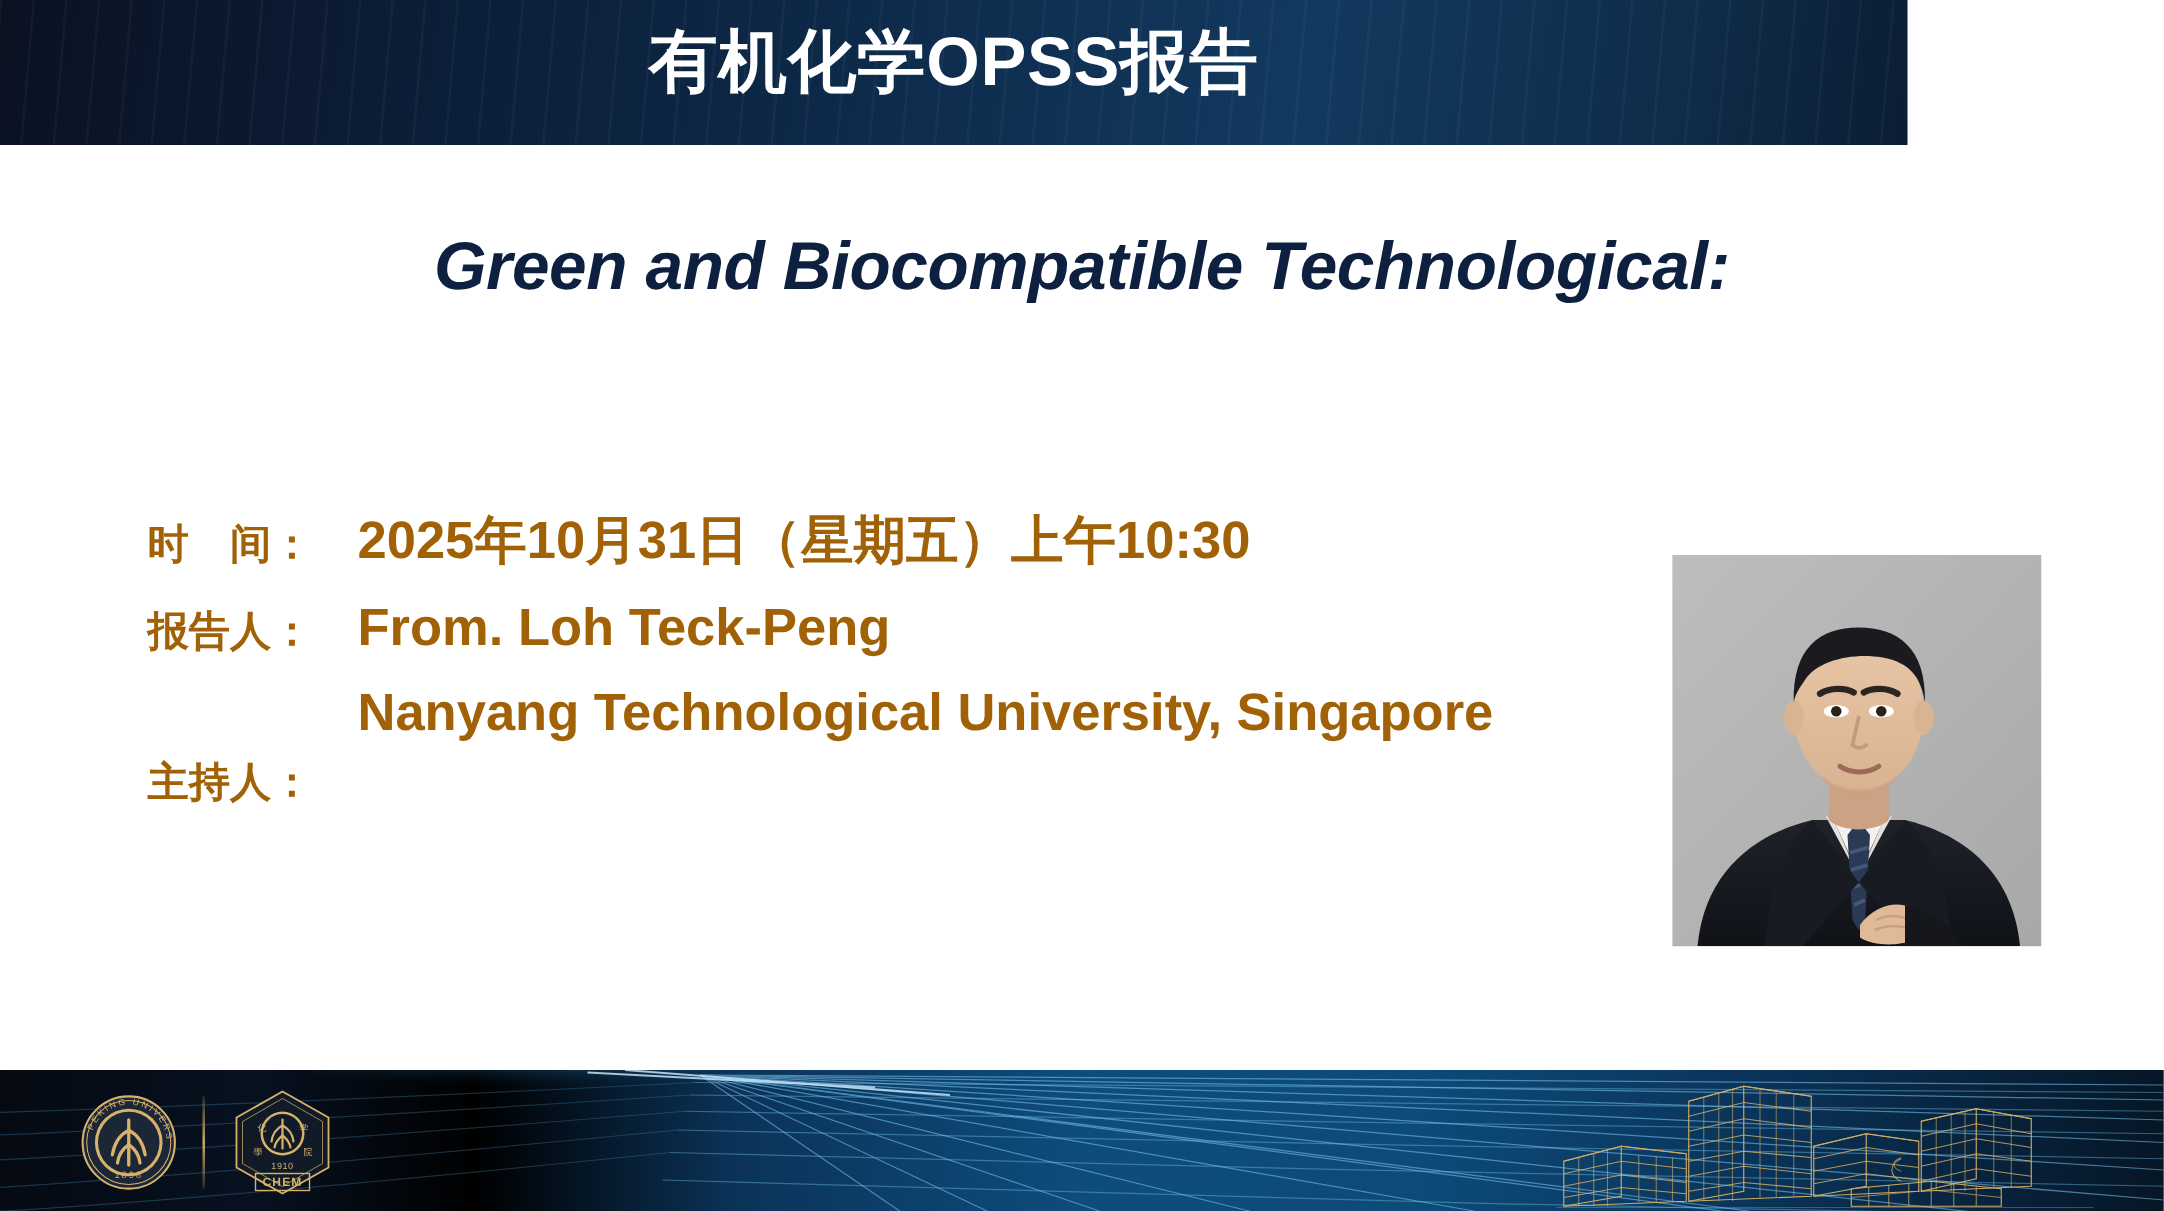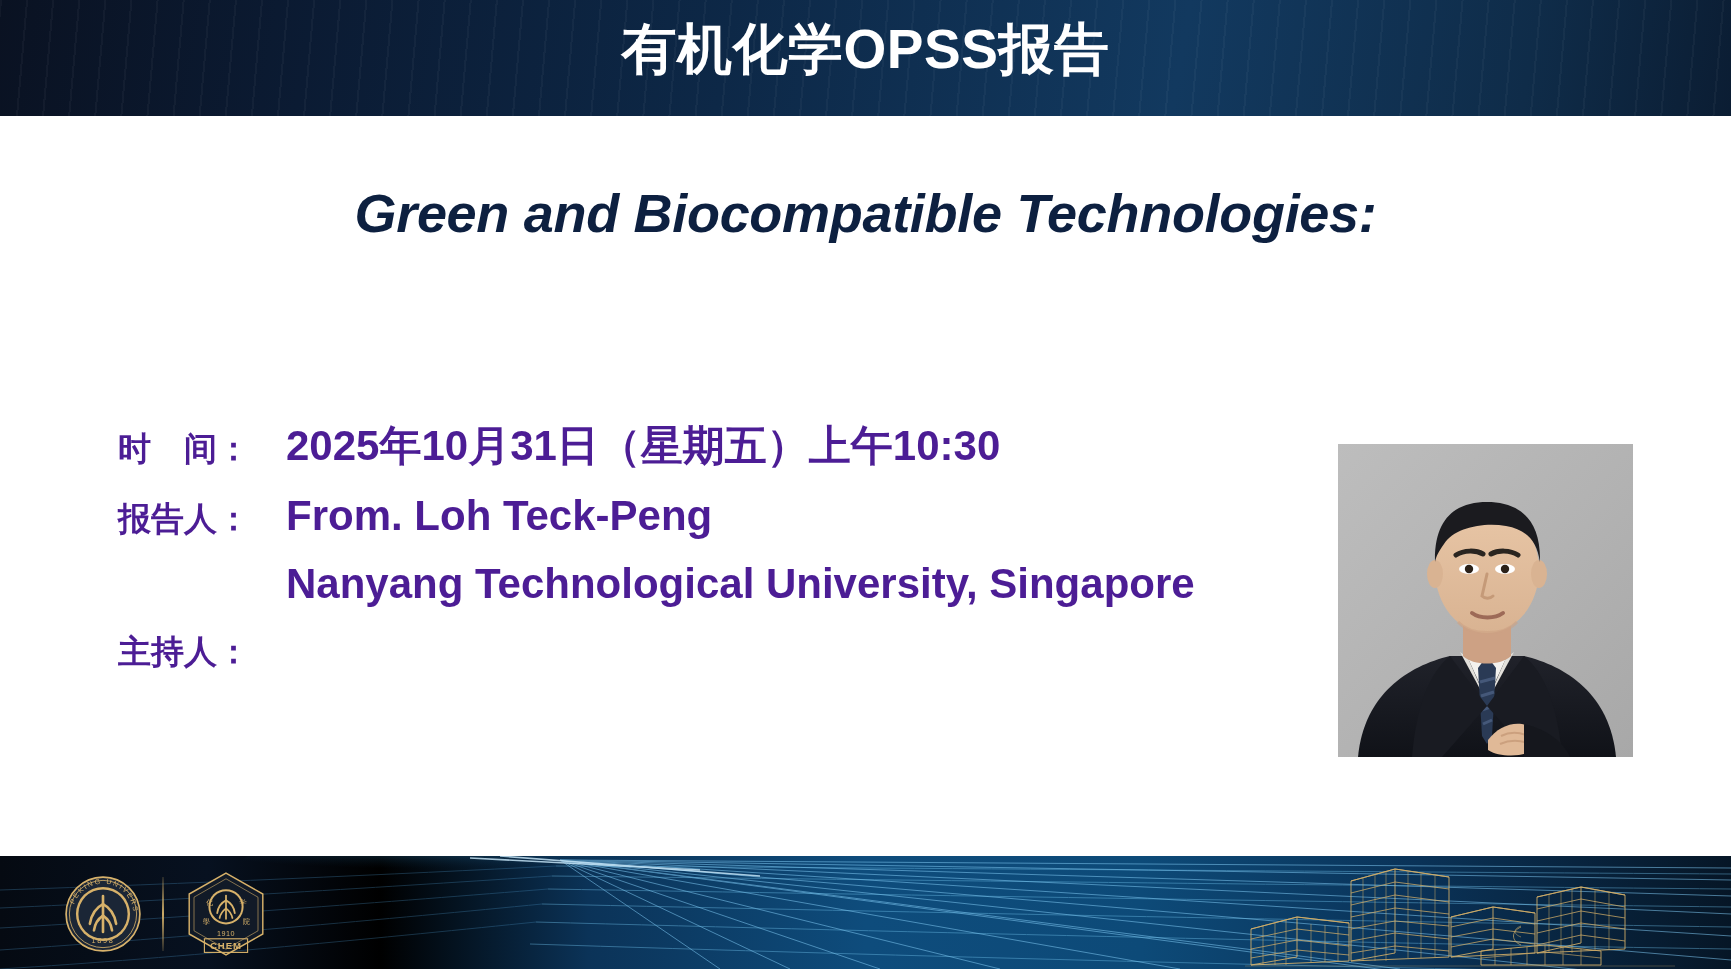--- a/index.html
+++ b/index.html
@@ -17,21 +17,21 @@
   .poster {
     position: absolute;
     inset: 0;
     background: #ffffff;
   }
 
   
   .header-banner {
     position: absolute;
     left: 0; top: 0;
-    width: 1731px;
+    width: 1526px;
     height: 116px;
     background: linear-gradient(100deg,
         #0a1222 0%,
         #0b1b33 18%,
         #0d2847 42%,
         #12395f 68%,
         #0f2c49 88%,
         #0b1d33 100%);
     overflow: hidden;
   }
@@ -68,23 +68,23 @@
     font-style: italic;
     line-height: 1.33;
     letter-spacing: -0.3px;
   }
   .talk-title .line { display: block; white-space: nowrap; }
 
   
   .info-block {
     position: absolute;
     left: 118px;
-    top: 418px;
+    top: 404px;
     width: 1110px;
-    color: #4c1d95;
+    color: #a16207;
   }
   .info-row {
     display: flex;
     align-items: baseline;
     margin-bottom: 18px;
   }
   .info-row:last-child { margin-bottom: 13px; }
   .info-label {
     flex: 0 0 auto;
     width: 168px;
@@ -92,21 +92,21 @@
     font-weight: 700;
     letter-spacing: 0px;
     white-space: pre;
   }
   .info-value {
     flex: 1 1 auto;
     font-size: 42px;
     font-weight: 700;
     white-space: pre;
   }
-  .info-row.sub { margin-top: 6px; margin-bottom: 20px; }
+  .info-row.sub { margin-top: 6px; margin-bottom: 8px; }
   .info-row.sub .info-label { visibility: hidden; }
 
   
   .speaker-photo {
     position: absolute;
     left: 1338px;
     top: 444px;
     width: 295px;
     height: 313px;
     background: #b3b3b3;
@@ -166,21 +166,21 @@
 </head>
 <body>
 
 <div class="poster">
 
   <div class="header-banner">
     <div class="header-title">有机化学OPSS报告</div>
   </div>
 
   <div class="talk-title">
-    <span class="line">Green and Biocompatible Technologies:</span>
+    <span class="line">Green and Biocompatible Technological:</span>
   </div>
 
   <div class="info-block">
 
     <div class="info-row">
       <div class="info-label">时　间：</div>
       <div class="info-value">2025年10月31日（星期五）上午10:30</div>
     </div>
 
 

